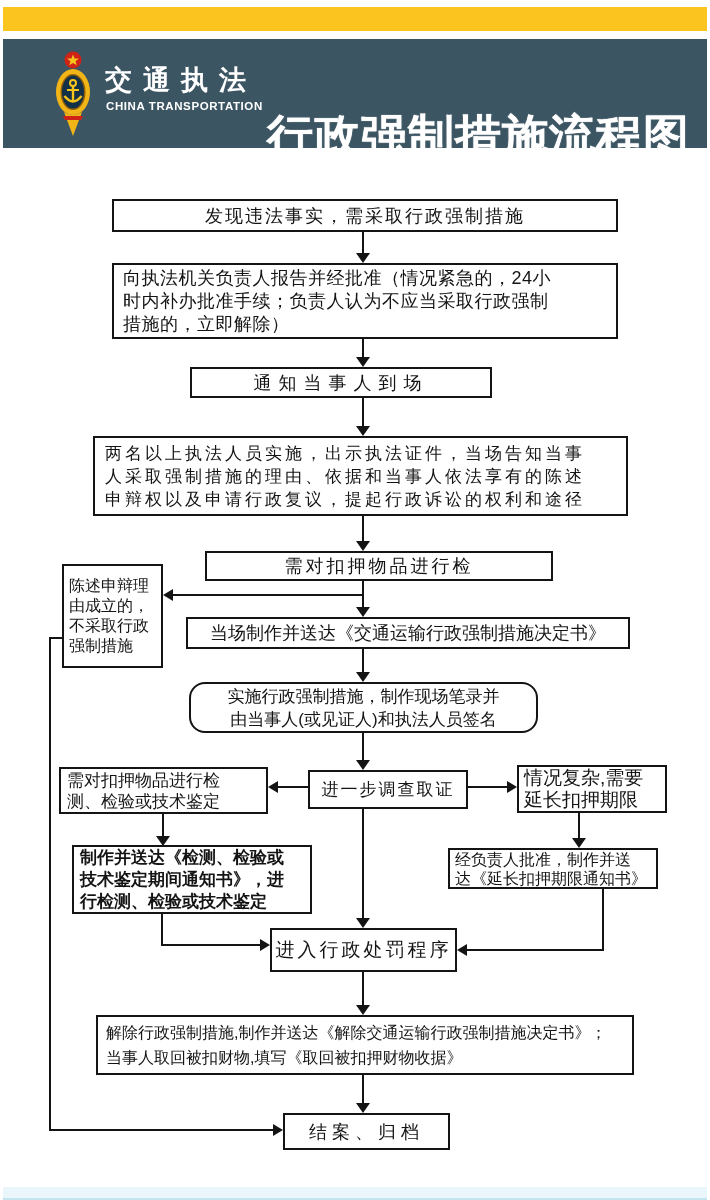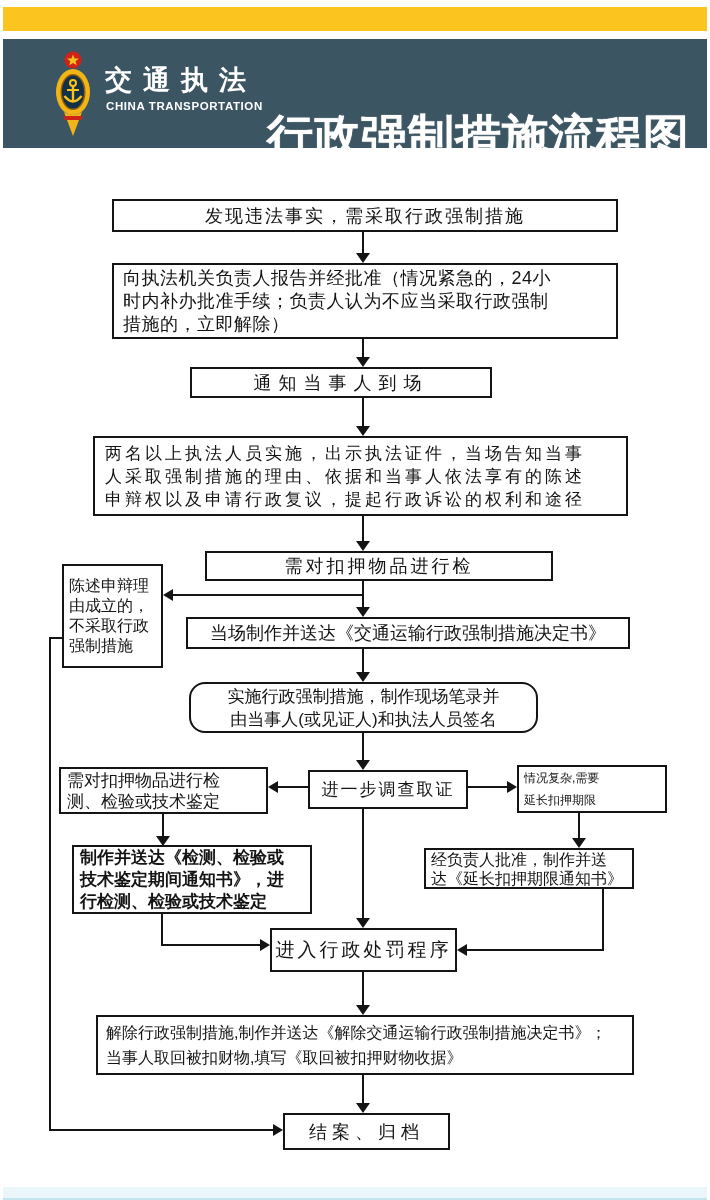--- a/index.html
+++ b/index.html
@@ -42,23 +42,23 @@
   #n-discover  {left:112px;top:199px;width:506px;height:33px;font-size:18px;letter-spacing:2px;}
   #n-report    {left:112px;top:263px;width:506px;height:76px;font-size:18px;line-height:23px;padding:3px 9px;letter-spacing:0.5px;}
   #n-notify    {left:190px;top:367px;width:302px;height:31px;font-size:18px;letter-spacing:7px;}
   #n-implement {left:93px; top:436px;width:535px;height:80px;font-size:17px;line-height:23px;padding:16px 10px;letter-spacing:3px;}
   #n-listen    {left:205px;top:551px;width:348px;height:30px;font-size:18px;letter-spacing:3px;}
   #n-statement {left:62px; top:564px;width:101px;height:104px;font-size:16px;line-height:20px;padding:3px 5px;}
   #n-decision  {left:186px;top:617px;width:444px;height:32px;font-size:18px;}
   #n-record    {left:189px;top:682px;width:349px;height:51px;font-size:17px;line-height:23px;border-radius:16px;}
   #n-invest    {left:308px;top:770px;width:160px;height:39px;font-size:17px;letter-spacing:2px;}
   #n-needtest  {left:59px; top:767px;width:209px;height:47px;font-size:17px;line-height:21px;padding:2px 6px;}
-  #n-complex   {left:517px;top:765px;width:150px;height:48px;font-size:12px;line-height:22px;padding:1px 5px;}
+  #n-complex   {left:517px;top:765px;width:150px;height:48px;font-size:19px;line-height:22px;padding:1px 5px;}
   #n-testnotice{left:72px; top:845px;width:240px;height:69px;font-size:17px;line-height:22px;padding:2px 6px;font-weight:bold;}
-  #n-extend    {left:424px;top:848px;width:210px;height:41px;font-size:16px;line-height:19px;padding:1px 5px;}
+  #n-extend    {left:448px;top:848px;width:210px;height:41px;font-size:16px;line-height:19px;padding:1px 5px;}
   #n-penalty   {left:270px;top:928px;width:187px;height:44px;font-size:19px;letter-spacing:3px;}
   #n-release   {left:96px; top:1015px;width:538px;height:60px;font-size:16px;line-height:25px;padding:2px 8px;}
   #n-close     {left:283px;top:1113px;width:167px;height:37px;font-size:18px;letter-spacing:5px;}
 
   
   .vline,.hline{position:absolute;background:var(--c-ink);}
   .vline{width:2px;}
   .hline{height:2px;}
   .ah{position:absolute;width:0;height:0;}
   .ah-down{border-left:7px solid transparent;border-right:7px solid transparent;border-top:10px solid var(--c-ink);}

